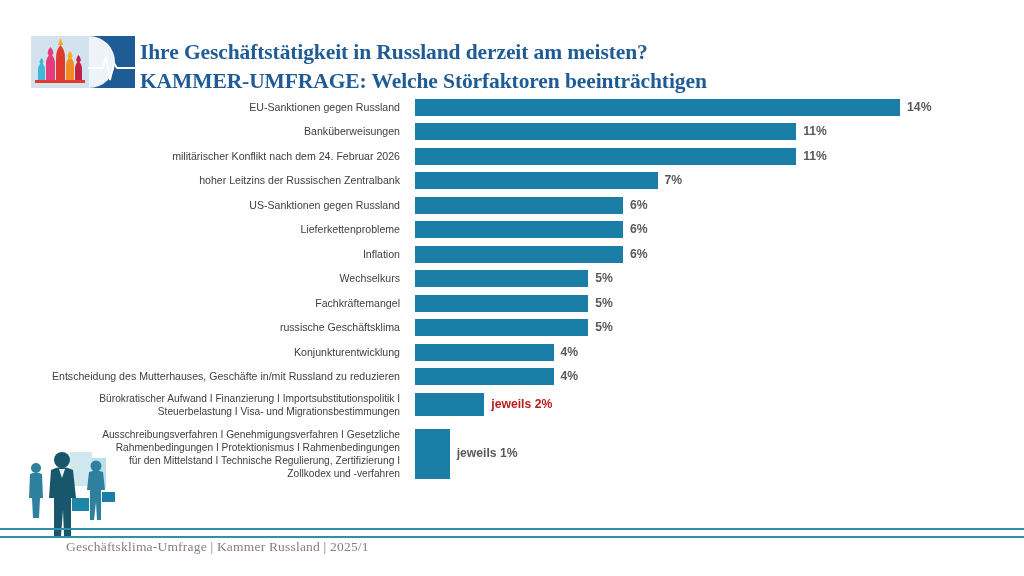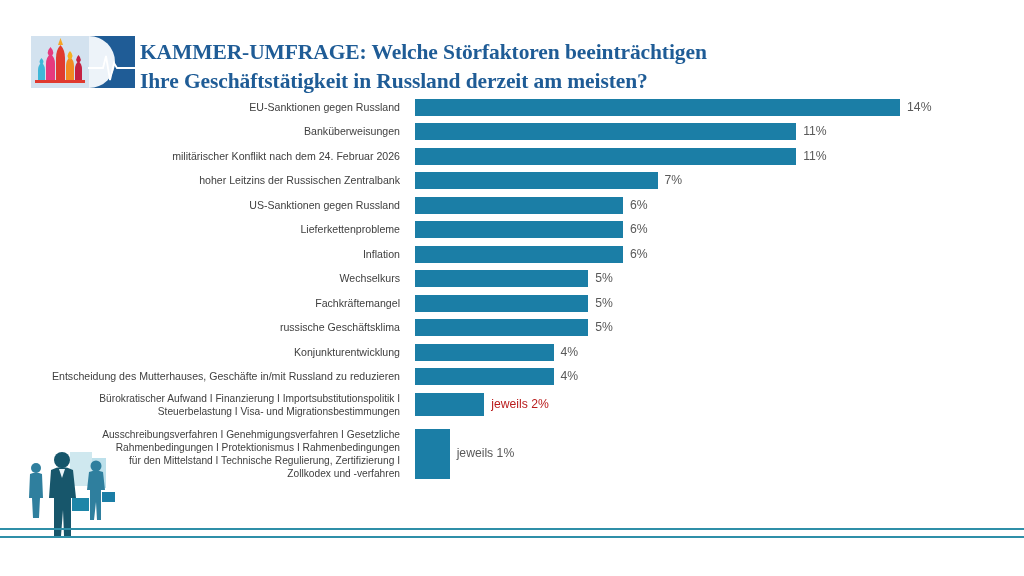--- a/index.html
+++ b/index.html
@@ -67,21 +67,21 @@
   }
   .cat-label.multi { font-size: 10.2px; line-height: 13.0px; }
   .bar {
     position: absolute;
     left: 415px;
     background: #1B7EA6;
   }
   .val-label {
     position: absolute;
     font-size: 12.2px;
-    font-weight: normal;
+    font-weight: bold;
     color: #595959;
     white-space: nowrap;
     text-align: center;
   }
 
   
   #people {
     position: absolute;
     left: 18px; top: 440px;
     width: 118px; height: 98px;
@@ -138,22 +138,22 @@
 
           <rect x="4" y="44" width="50" height="3" fill="#E03A2F"></rect>
           <rect x="4" y="47" width="50" height="3" fill="#D3E2EF" opacity="0.55"></rect>
         </g>
 
         <polyline points="57,32 68,32 72,32 75,20 79,44 83,27 86,32 104,32" fill="none" stroke="#FFFFFF" stroke-width="1.8"></polyline>
       </svg>
     </div>
 
     <div id="title">
+      <span class="tline">Ihre Geschäftstätigkeit in Russland derzeit am meisten?</span>
       <span class="tline">KAMMER-UMFRAGE: Welche Störfaktoren beeinträchtigen</span>
-      <span class="tline">Ihre Geschäftstätigkeit in Russland derzeit am meisten?</span>
     </div>
   </div>
 
   <div id="chart">
       <div class="row" style="top: 2px; height: 17px;">
         <div class="cat-label" style="top: 1.9px;">EU-Sanktionen gegen Russland</div>
         <div class="bar" style="width: 485.1px; height: 17px; top: 0px; background: rgb(27, 126, 166);"></div>
         <div class="val-label" style="left: 907.1px; top: 0.5px; color: rgb(89, 89, 89);">14%</div>
       </div>
       <div class="row" style="top: 26px; height: 17px;">
@@ -252,14 +252,15 @@
 
       <path d="M41 29 L44 38 L47 29 Z" fill="#EAF4F8"></path>
 
       <rect x="54" y="58" width="17" height="13" fill="#1E86A8"></rect>
     </svg>
   </div>
 
   <div class="hrule" id="hrule1"></div>
   <div class="hrule" id="hrule2"></div>
 
+  <div id="footer-text">Geschäftsklima-Umfrage | Kammer Russland | 2025/1</div>
 
 </div>
 
 </body></html>

